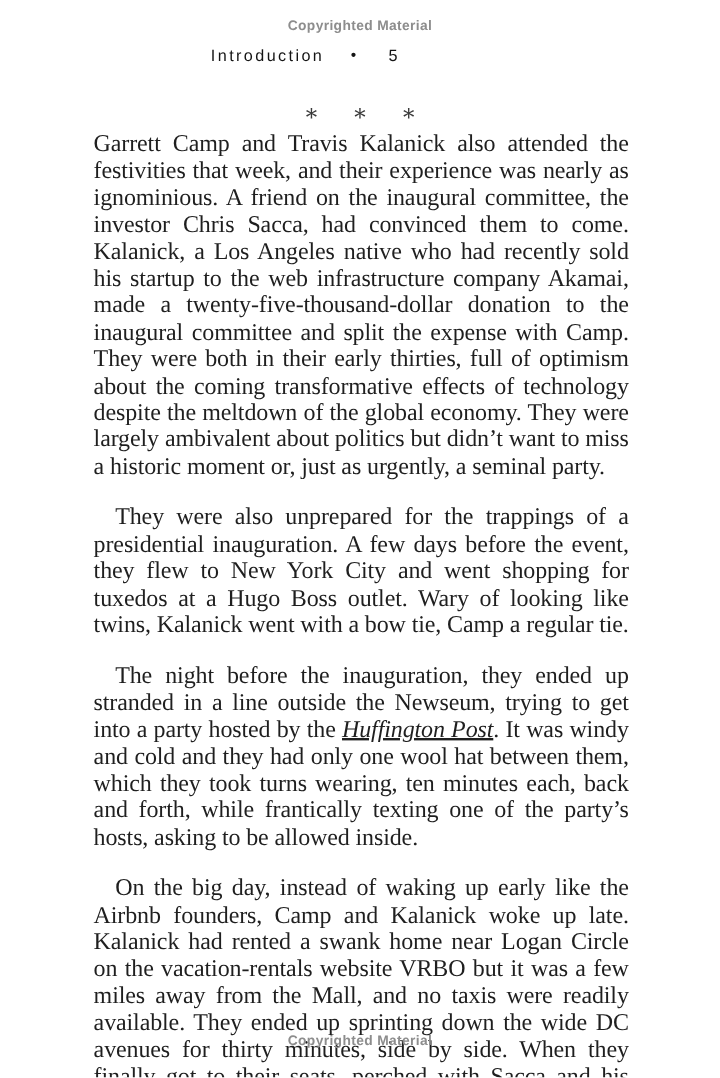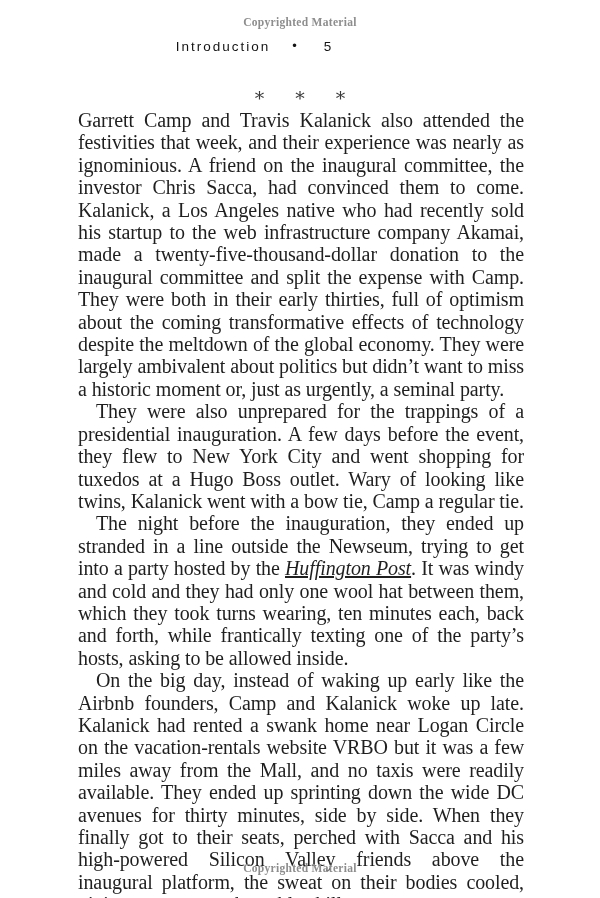--- a/index.html
+++ b/index.html
@@ -13,21 +13,21 @@
     height: 898px;
     background: #ffffff;
     overflow: hidden;
     font-family: "Liberation Serif", serif;
   }
   .copyright {
     position: absolute;
     left: 0;
     width: 600px;
     text-align: center;
-    font-family: Liberation Serif, serif;
+    font-family: Liberation Sans, sans-serif;
     font-size: 11.5px;
     font-weight: 700;
     letter-spacing: 0.3px;
     color: #8d8d8d;
   }
   .copyright.top { top: 16px; }
   .copyright.bottom { top: 862px; }
 
   .running-header {
     position: absolute;
@@ -85,20 +85,21 @@
     letter-spacing: -0.1px;
     color: #1f1f1f;
     text-align: justify;
   }
   .para {
     margin: 0;
     padding: 0;
   }
   .para.indent {
     text-indent: 18px;
+    margin-top: 20px;
   }
   .para em {
     font-style: italic;
     text-decoration: underline;
   }
 </style>
 </head>
 <body>
 
 <div class="page">

